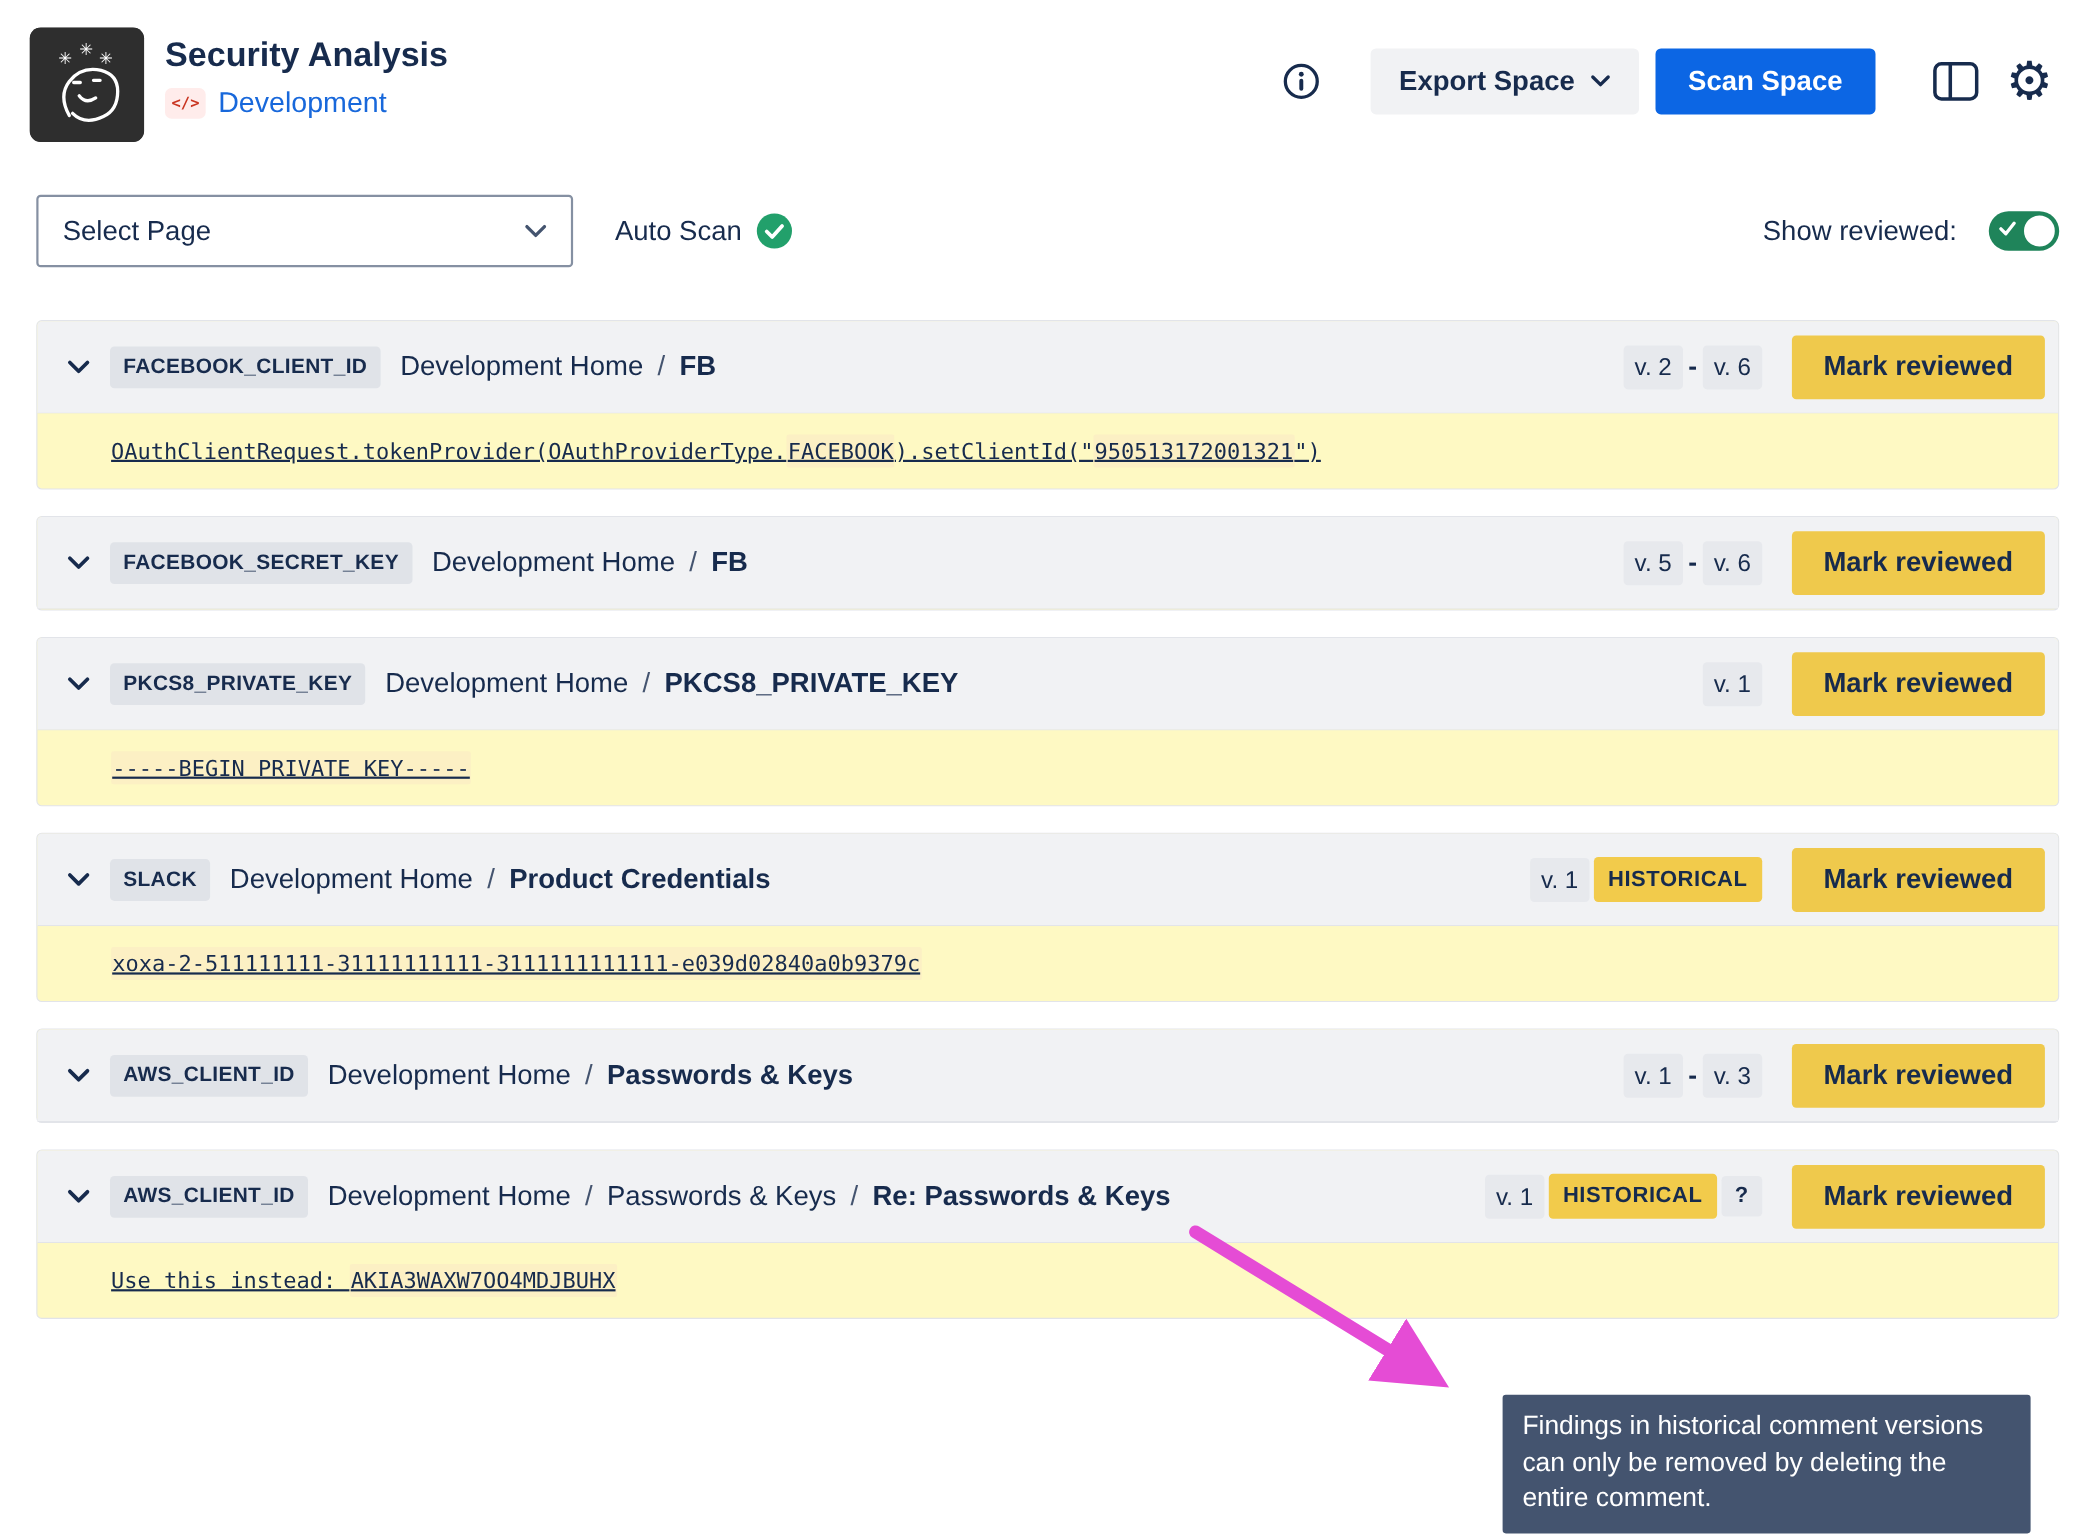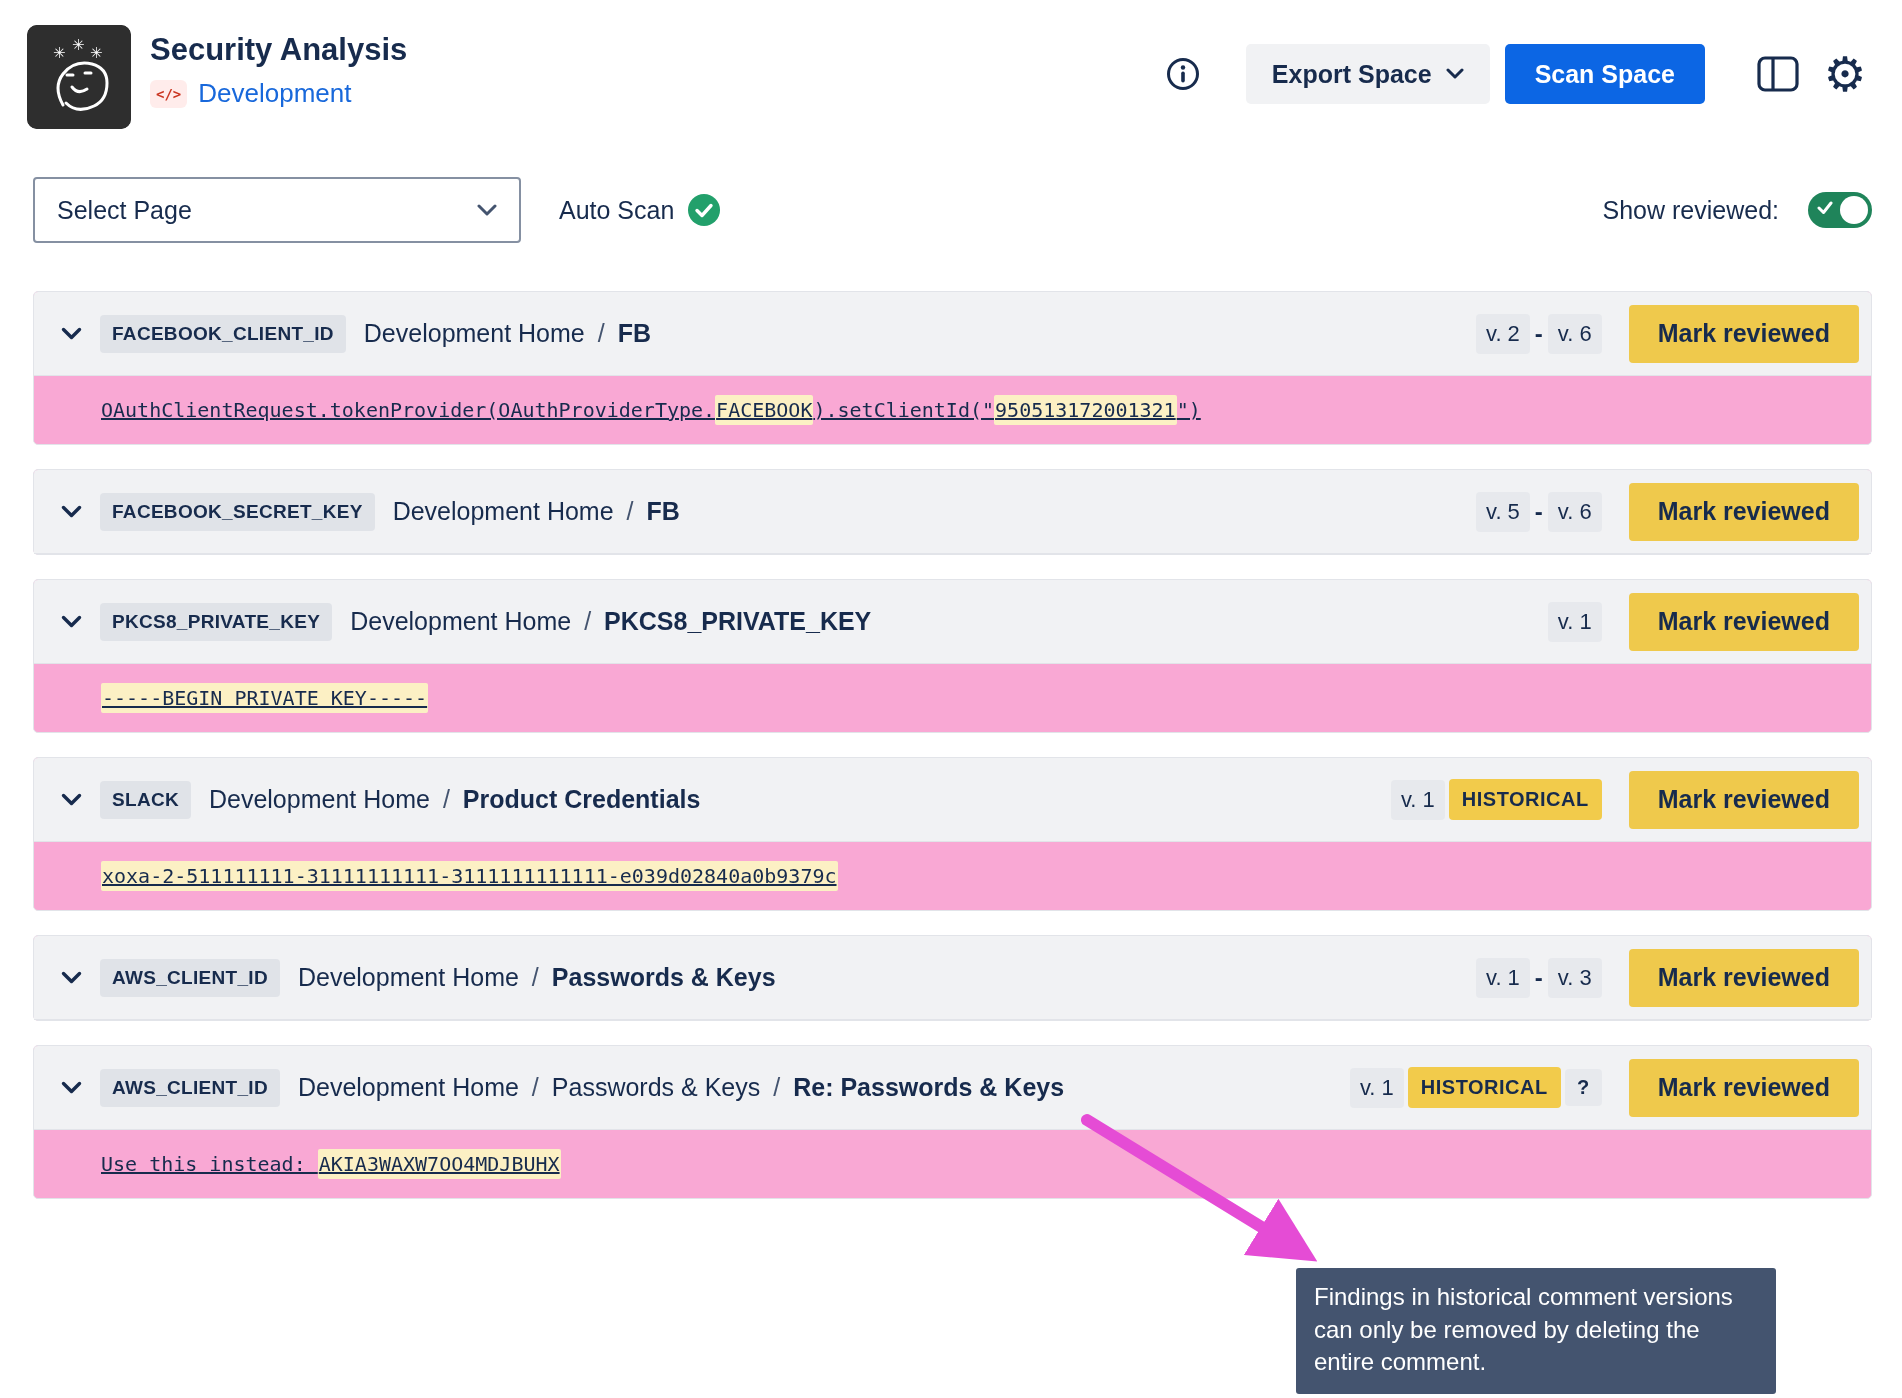--- a/index.html
+++ b/index.html
@@ -43,21 +43,21 @@
   .select + .select{margin-left:16px;}
   .autoscan{display:flex;align-items:center;gap:13px;margin-left:38px;font-size:25px;}
   .reviewed{margin-left:auto;display:flex;align-items:center;gap:29px;font-size:25px;}
   .toggle{position:relative;width:64px;height:36px;border-radius:18px;background:var(--green);
           border:none;cursor:pointer;padding:0;}
   .toggle .knob{position:absolute;right:4px;top:4px;width:28px;height:28px;border-radius:50%;background:#fff;}
   .toggle .tick{position:absolute;left:9px;top:9px;display:flex;}
 
   
   .findings{display:flex;flex-direction:column;gap:24px;padding:0 30px 0 33px;margin-top:48px;}
-  .card{border:1px solid var(--border);border-radius:5px;background:#f9a8d4;}
+  .card{border:1px solid var(--border);border-radius:5px;background:#fef9c3;}
   .card-head{background:var(--head_bg);display:flex;align-items:center;height:84px;
              padding:0 12px 0 27px;gap:18px;border-bottom:1px solid var(--border);border-radius:4px 4px 0 0;}
   .chev{display:flex;align-items:center;cursor:pointer;flex:0 0 auto;}
   .rule{background:var(--rule_badge_bg);color:var(--text);padding:8px 12px;border-radius:4px;
         font-size:19px;font-weight:700;letter-spacing:.3px;white-space:nowrap;}
   .bc{display:flex;align-items:baseline;gap:13px;font-size:25px;white-space:nowrap;}
   .bc .sep{color:var(--muted);}
   .bc .crumb{cursor:pointer;}
   .bc .crumb.last{font-weight:700;}
   .head-right{margin-left:auto;display:flex;align-items:center;gap:4px;}
@@ -67,21 +67,21 @@
         letter-spacing:.5px;}
   .help{background:var(--vbadge_bg);border-radius:4px;width:37px;height:37px;display:flex;align-items:center;
         justify-content:center;font-size:20px;font-weight:700;cursor:pointer;}
   .mark{background:var(--yellow);color:var(--text);border:none;border-radius:4px;height:58px;padding:0 29px;
         font-size:25px;font-weight:600;font-family:inherit;cursor:pointer;margin-left:9px;}
   .card-code{padding:20px 28px 20px 67px;font-family:"DejaVu Sans Mono",monospace;font-size:20px;
              line-height:28px;color:var(--text);white-space:nowrap;text-decoration:underline;}
   .hl{background:var(--highlight);padding:3px 1px;border-radius:2px;}
 
   
-  .tooltip{position:absolute;left:1296px;top:1268px;width:480px;background:var(--tooltip_bg);color:#fff;
+  .tooltip{position:absolute;left:1366px;top:1268px;width:480px;background:var(--tooltip_bg);color:#fff;
            font-size:24px;line-height:1.36;padding:13px 18px 15px;border-radius:3px;z-index:30;}
   .arrow-svg{position:absolute;left:0;top:0;z-index:40;pointer-events:none;}
 </style>
 </head>
 <body>
 
 <div class="page">
 
   <header class="app-header">
     <div class="logo">

